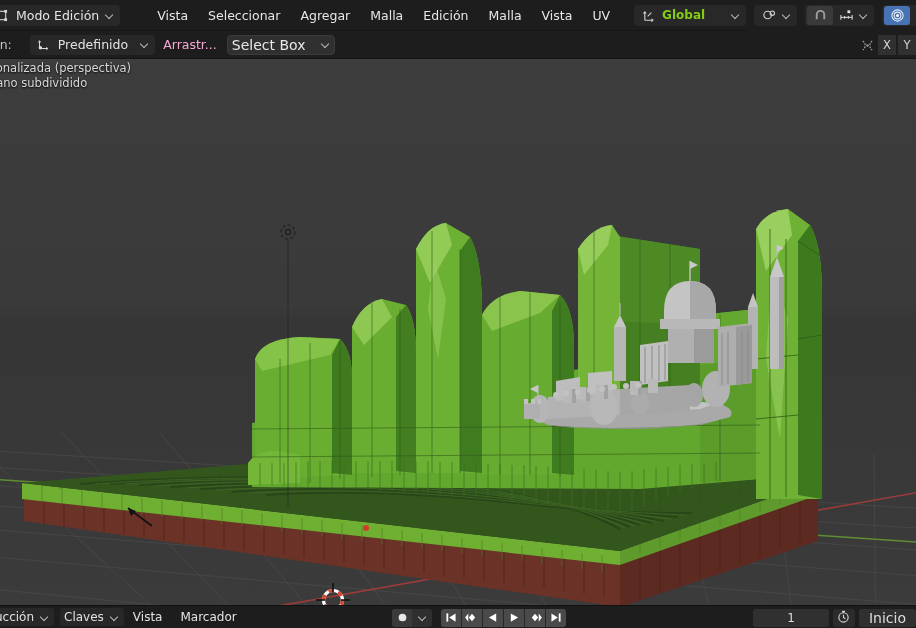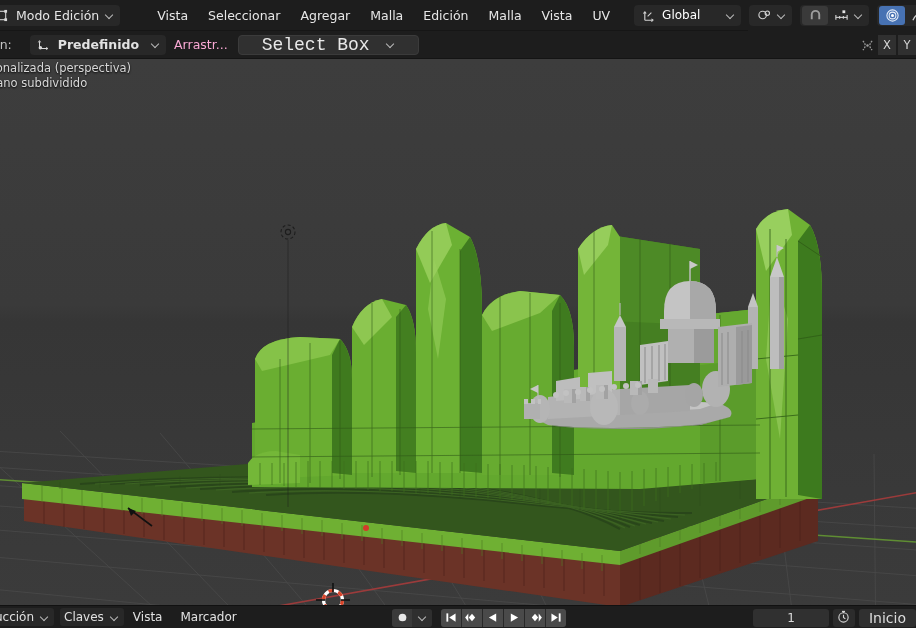--- a/index.html
+++ b/index.html
@@ -45,43 +45,43 @@
     border-radius: 3px;
   }
 
   .tgroup {
     display: flex; align-items: center; height: 21px;
     background: #282828; border-radius: 4px; margin-left: 8px;
     padding: 0 2px;
   }
   .tgroup .tg-btn {
     display: flex; align-items: center; gap: 4px; height: 19px;
-    padding: 0 4px; color: #ffffff; font-size: 12px; border-radius: 3px;
+    padding: 0 4px; color: #84cc16; font-size: 12px; border-radius: 3px; font-weight: bold;
   }
   .tgroup .tg-btn.on { background: #4772b3; }
   .tgroup .tg-btn.dim { background: #3a3a3a; }
   .icon-sq { width: 18px; height: 18px; display:flex; align-items:center; justify-content:center; flex:none;}
 
   
   .toolrow {
     position: absolute; left: 0; top: 31px; width: 916px; height: 28px;
     background: #1d1d1d; display: flex; align-items: center;
     border-bottom: 1px solid #141414;
   }
   .toolrow-label { color: #c3c3c3; font-size: 12.5px; margin-left: -26px; }
   .orient-box {
     display:flex; align-items:center; gap:6px; height: 20px;
     background:#282828; border-radius: 4px; padding: 0 6px 0 4px;
-    color:#e2e2e2; font-size:12.5px; margin-left: 18px; font-weight: bold;
+    color:#e2e2e2; font-size:12.5px; margin-left: 18px;
   }
   .drag-label { color:#f9a8d4; font-size:12.5px; margin-left: 8px; }
   .selbox {
     display:flex; align-items:center; justify-content:space-between; gap:16px;
     height: 20px; background:#303030; border:1px solid #3b3b3b; border-radius:4px;
-    padding: 0 23px; color:#e8e8e8; font-size:18px; margin-left: 10px; min-width: 86px; font-family: Liberation Mono, monospace;
+    padding: 0 4px; color:#e8e8e8; font-size:14px; margin-left: 10px; min-width: 86px;
   }
   .tr-right {
     position:absolute; right: 0px; top: 0; height: 28px;
     display:flex; align-items:center; gap: 2px; padding-right: 0px;
   }
   .prop-btn {
     width: 18px; height: 20px; background: #303030; color:#d6d6d6;
     font-size: 11.5px; display:flex; align-items:center; justify-content:center;
   }
 

